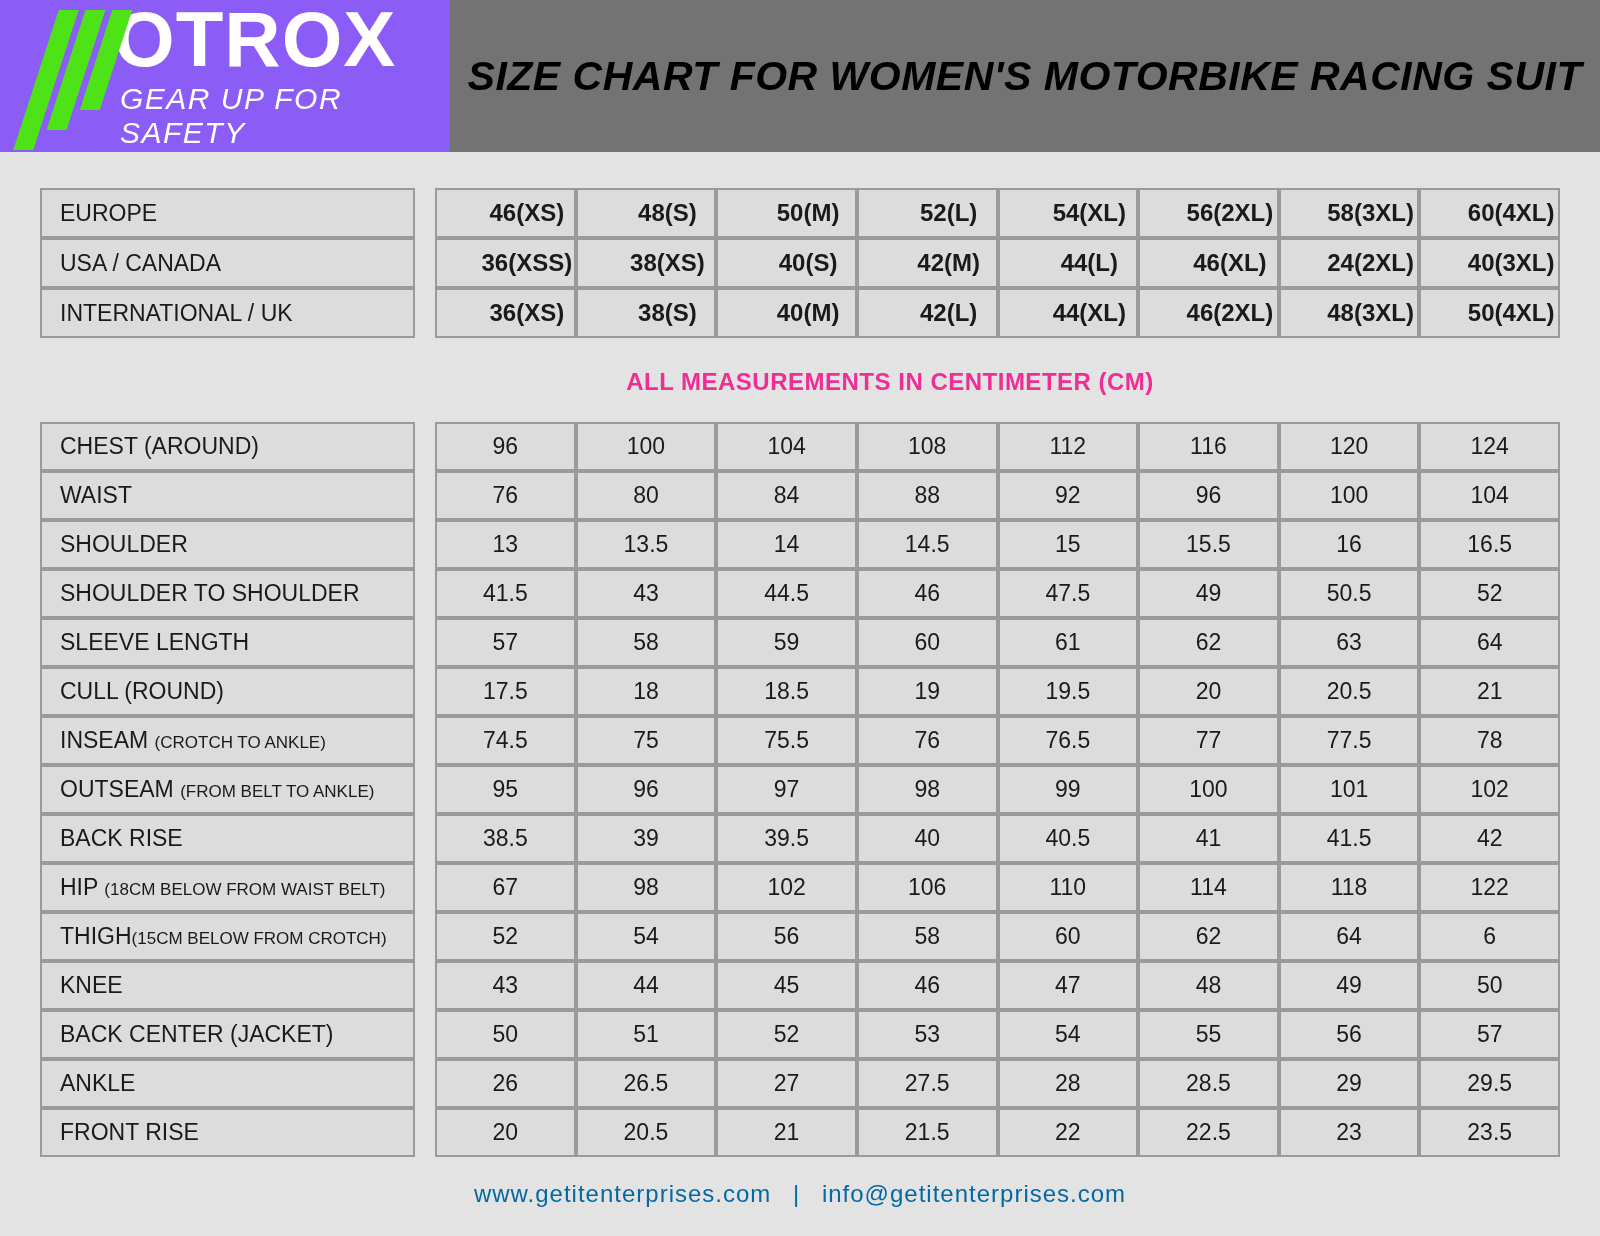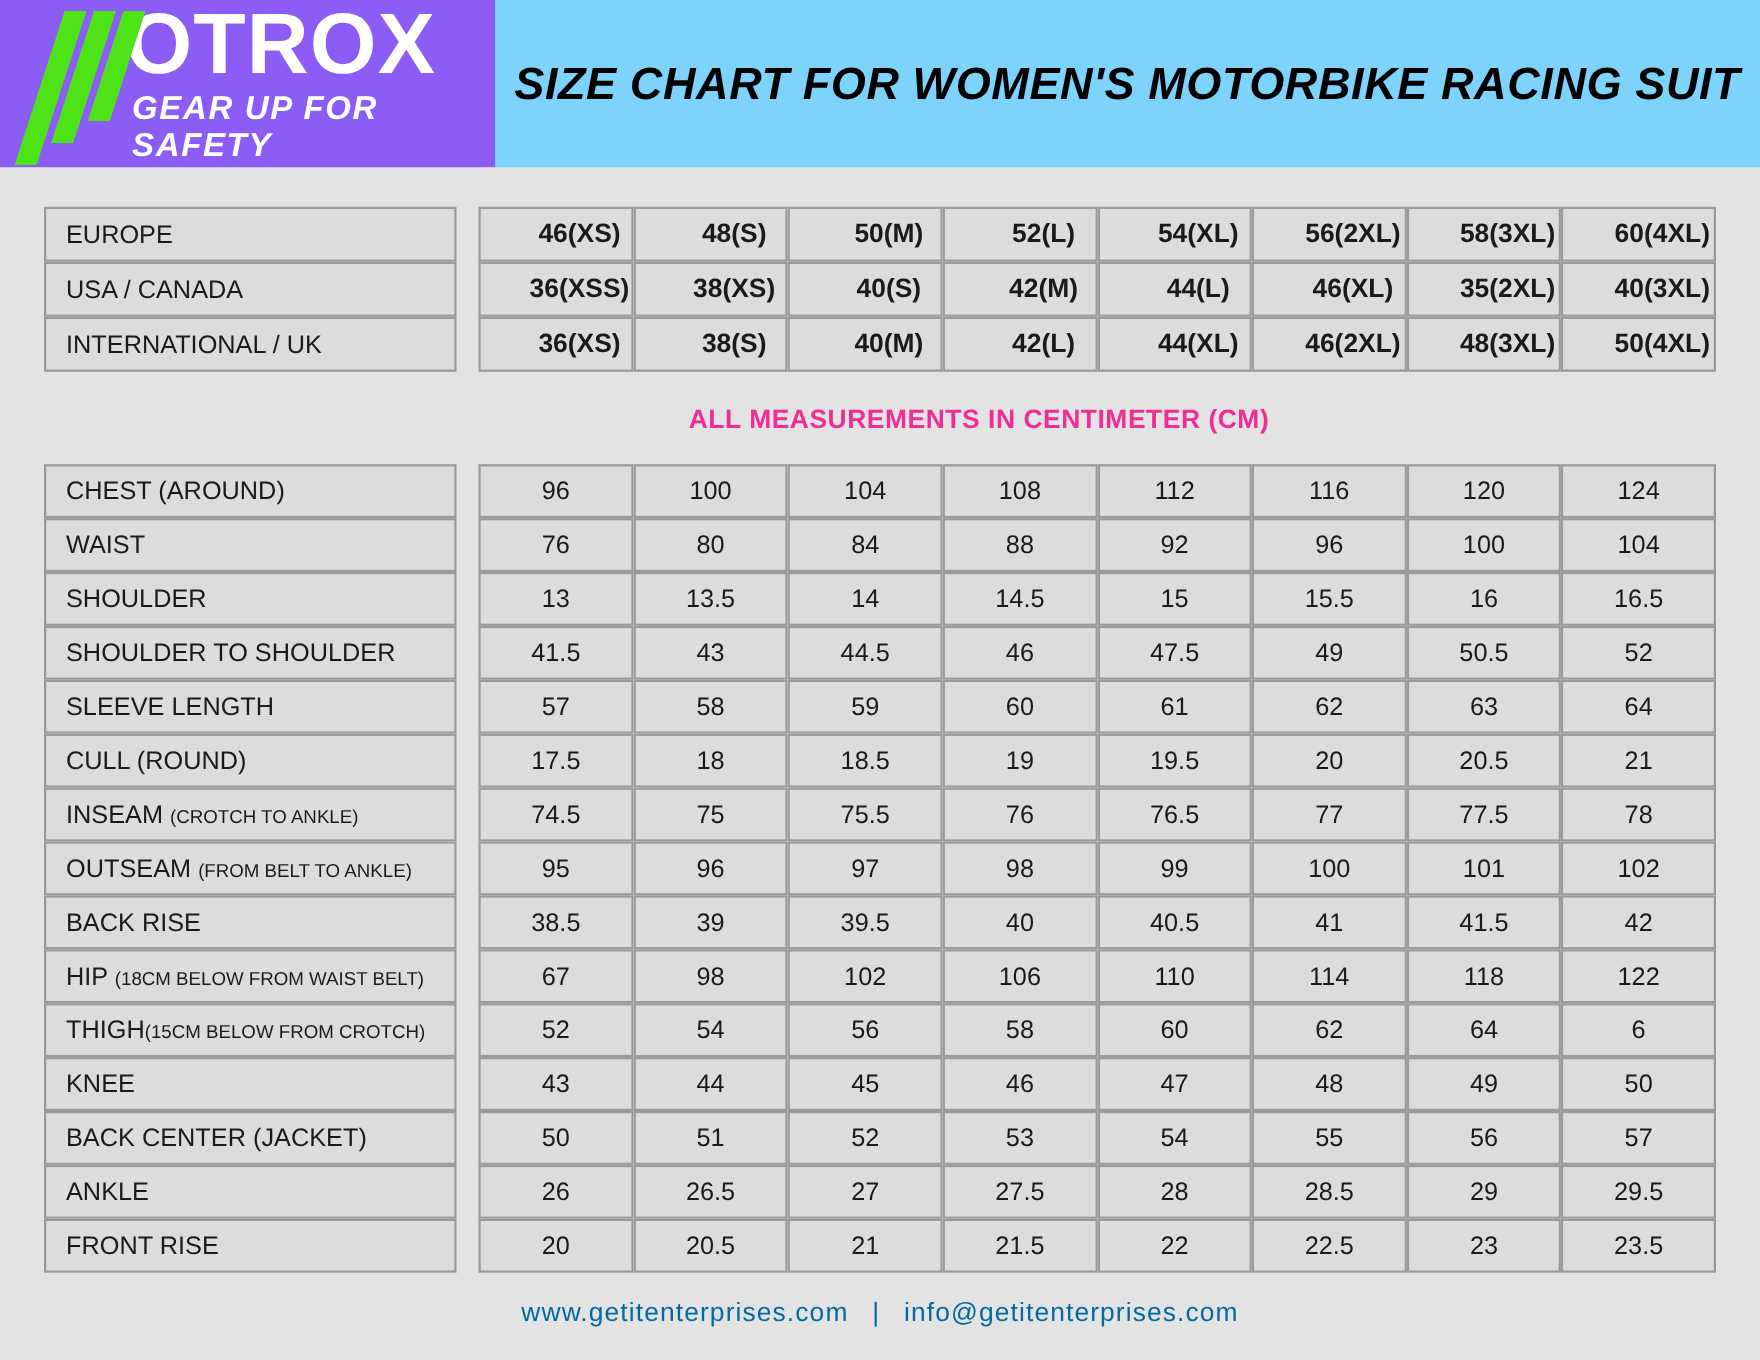--- a/index.html
+++ b/index.html
@@ -55,29 +55,29 @@
     font-size: 78px;
     font-weight: bold;
     letter-spacing: 1px;
     line-height: 0.95;
     font-family: "Liberation Sans", sans-serif;
   }
   .brand-tag {
     color: #ffffff;
     font-size: 30px;
     font-style: italic;
-    font-weight: bold;
+    font-weight: normal;
     letter-spacing: 1.5px;
     margin-top: 6px;
     margin-left: 6px;
   }
 
   .title-block {
     flex: 1;
-    background: #7dd3fc;
+    background: #737373;
     display: flex;
     align-items: center;
     justify-content: center;
     padding: 0 18px;
   }
   .title-text {
     color: #000000;
     font-size: 41px;
     font-weight: bold;
     font-style: italic;
@@ -194,21 +194,21 @@
       </tr>
       <tr>
         <td class="label-cell">USA / CANADA</td>
         <td class="spacer-col"></td>
         <td class="val-cell">36(XSS)</td>
         <td class="val-cell">38(XS)</td>
         <td class="val-cell">40(S)</td>
         <td class="val-cell">42(M)</td>
         <td class="val-cell">44(L)</td>
         <td class="val-cell">46(XL)</td>
-        <td class="val-cell">35(2XL)</td>
+        <td class="val-cell">24(2XL)</td>
         <td class="val-cell">40(3XL)</td>
       </tr>
       <tr>
         <td class="label-cell">INTERNATIONAL / UK</td>
         <td class="spacer-col"></td>
         <td class="val-cell">36(XS)</td>
         <td class="val-cell">38(S)</td>
         <td class="val-cell">40(M)</td>
         <td class="val-cell">42(L)</td>
         <td class="val-cell">44(XL)</td>

